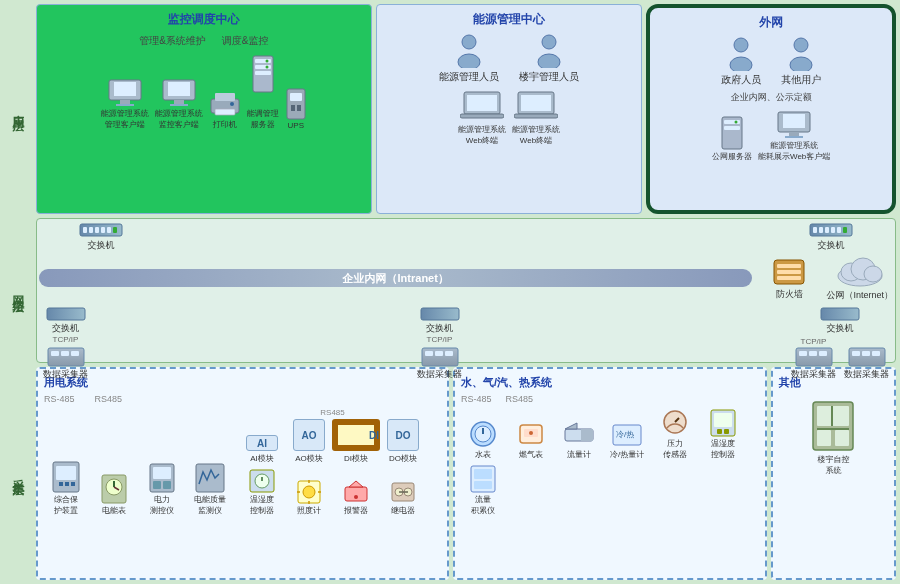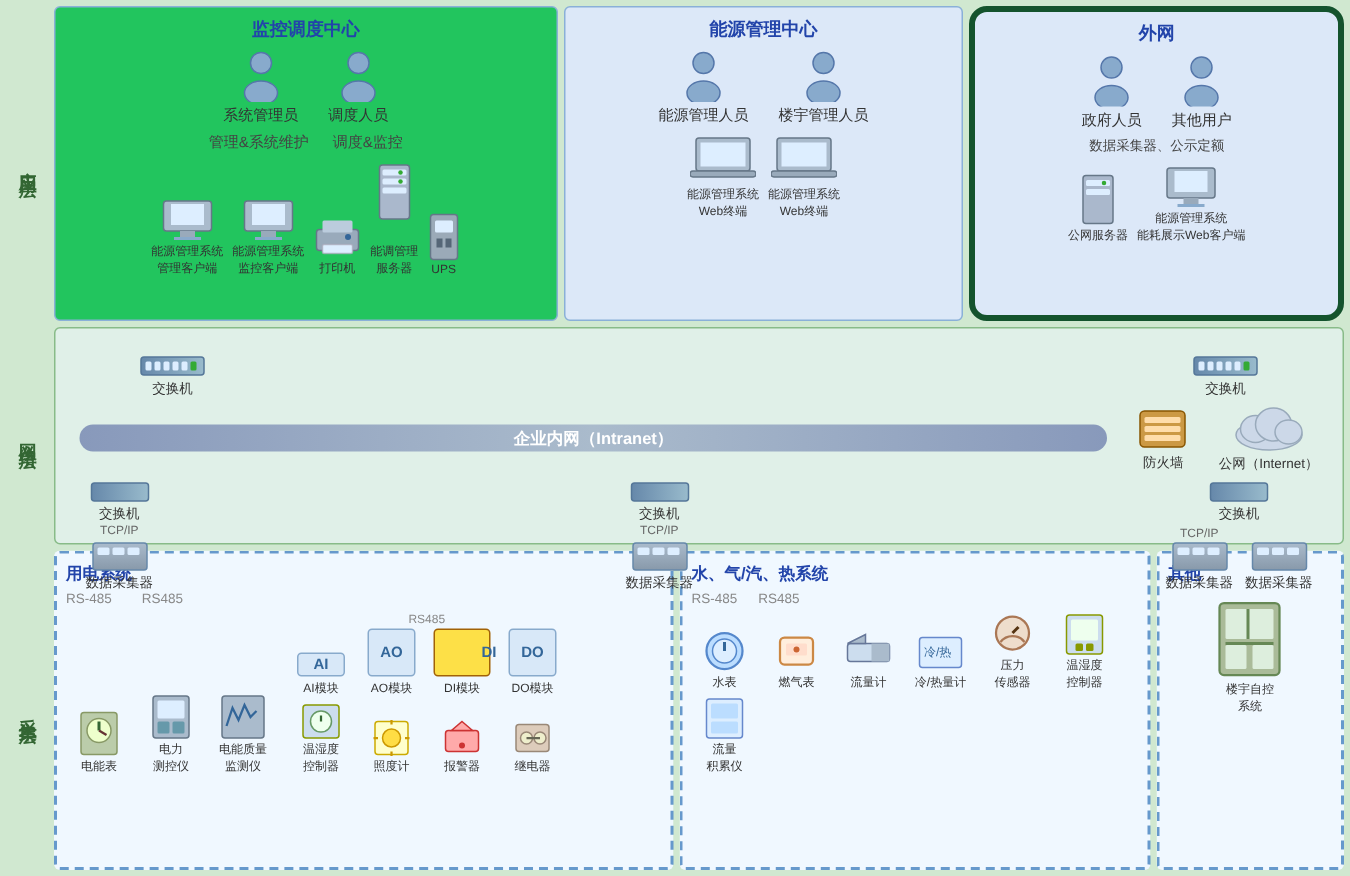--- a/index.html
+++ b/index.html
@@ -118,21 +118,21 @@
       gap: 4px;
       height: 145px;
       flex-shrink: 0;
     }
 
     .network-area {
       background: #e0f0e8;
       border: 1px solid #88bb88;
       border-radius: 4px;
       flex: 1;
-      padding: 16px;
+      padding: 2px;
       position: relative;
     }
 
     .network-node {
       display: flex;
       flex-direction: column;
       align-items: center;
       font-size: 9px;
       color: #333;
     }
@@ -210,22 +210,22 @@
       background: #d8e8f8;
       border: 1px solid #88aacc;
       font-size: 10px;
       font-weight: bold;
       color: #336699;
       width: 36px;
       height: 36px;
     }
 
     .di-box {
-      background: #fde047;
-      border: 1px solid #a16207;
+      background: #fef9c3;
+      border: 6px solid #a16207;
       font-size: 10px;
       font-weight: bold;
       color: #336699;
       width: 36px;
       height: 36px;
       padding-left: 36px;
     }
 
     .do-box {
       background: #d8e8f8;
@@ -246,36 +246,20 @@
 <div class="main-container">
 
   <div class="top-section">
 
     <div style="display:flex;flex-direction:column;align-items:center;justify-content:center;width:28px;">
       <div style="writing-mode:vertical-rl;text-orientation:mixed;font-size:12px;font-weight:bold;color:#336633;letter-spacing:3px;">应用层</div>
     </div>
 
     <div class="monitoring-center">
       <div class="section-title">监控调度中心</div>
-      <div class="person-group">
-        <div class="person-item">
-          <svg class="person-icon" viewBox="0 0 28 34">
-            <circle cx="14" cy="8" r="7" fill="#88aacc" stroke="#5577aa" stroke-width="1"></circle>
-            <ellipse cx="14" cy="28" rx="11" ry="8" fill="#88aacc" stroke="#5577aa" stroke-width="1"></ellipse>
-          </svg>
-          <span>系统管理员</span>
-        </div>
-        <div class="person-item">
-          <svg class="person-icon" viewBox="0 0 28 34">
-            <circle cx="14" cy="8" r="7" fill="#88aacc" stroke="#5577aa" stroke-width="1"></circle>
-            <ellipse cx="14" cy="28" rx="11" ry="8" fill="#88aacc" stroke="#5577aa" stroke-width="1"></ellipse>
-          </svg>
-          <span>调度人员</span>
-        </div>
-      </div>
       <div class="label-row">
         <span>管理&amp;系统维护</span>
         <span>调度&amp;监控</span>
       </div>
       <div class="device-row">
         <div class="device-item">
           <svg width="38" height="30" viewBox="0 0 38 30">
             <rect x="3" y="2" width="32" height="20" rx="2" fill="#aabbcc" stroke="#667788" stroke-width="1"></rect>
             <rect x="8" y="4" width="22" height="14" fill="#ddeeff"></rect>
             <rect x="14" y="22" width="10" height="4" fill="#99aabb"></rect>
@@ -374,21 +358,21 @@
         </div>
         <div class="person-item">
           <svg class="person-icon" viewBox="0 0 28 34">
             <circle cx="14" cy="8" r="7" fill="#88aacc" stroke="#5577aa" stroke-width="1"></circle>
             <ellipse cx="14" cy="28" rx="11" ry="8" fill="#88aacc" stroke="#5577aa" stroke-width="1"></ellipse>
           </svg>
           <span>其他用户</span>
         </div>
       </div>
       <div class="label-row">
-        <span style="font-size:9px;">数据采集器、公示定额</span>
+        <span style="font-size:9px;">企业内网、公示定额</span>
       </div>
       <div class="device-row">
         <div class="device-item">
           <svg width="28" height="36" viewBox="0 0 28 36">
             <rect x="4" y="2" width="20" height="32" rx="2" fill="#aab8cc" stroke="#667788" stroke-width="1"></rect>
             <rect x="6" y="5" width="16" height="4" fill="#ddeeff" rx="1"></rect>
             <rect x="6" y="11" width="16" height="4" fill="#ddeeff" rx="1"></rect>
             <circle cx="18" cy="7" r="1.5" fill="#33aa33"></circle>
           </svg>
           <span style="font-size:8px;">公网服务器</span>
@@ -597,20 +581,30 @@
     </div>
 
     <div class="electricity-sys">
       <div class="sys-title">用电系统</div>
       <div style="display:flex;gap:20px;">
         <span style="font-size:9px;color:#888;">RS-485</span>
         <span style="font-size:9px;color:#888;">RS485</span>
       </div>
       <div style="display:flex;gap:4px;align-items:flex-end;flex-wrap:wrap;margin-top:4px;">
 
+        <div class="small-device">
+          <svg width="30" height="34" viewBox="0 0 30 34">
+            <rect x="2" y="2" width="26" height="30" rx="2" fill="#aabbcc" stroke="#667788" stroke-width="1"></rect>
+            <rect x="5" y="6" width="20" height="14" fill="#ddeeff" rx="1"></rect>
+            <rect x="8" y="22" width="4" height="4" fill="#336699"></rect>
+            <rect x="14" y="22" width="4" height="4" fill="#336699"></rect>
+            <rect x="20" y="22" width="4" height="4" fill="#336699"></rect>
+          </svg>
+          <span style="font-size:8px;text-align:center;">综合保<br>护装置</span>
+        </div>
 
         <div class="small-device">
           <svg width="28" height="32" viewBox="0 0 28 32">
             <rect x="2" y="2" width="24" height="28" rx="2" fill="#bbccaa" stroke="#889966" stroke-width="1"></rect>
             <circle cx="14" cy="14" r="8" fill="#eeffcc" stroke="#889966"></circle>
             <line x1="14" y1="14" x2="14" y2="8" stroke="#336633" stroke-width="2"></line>
             <line x1="14" y1="14" x2="19" y2="17" stroke="#663333" stroke-width="1.5"></line>
           </svg>
           <span style="font-size:8px;">电能表</span>
         </div>

